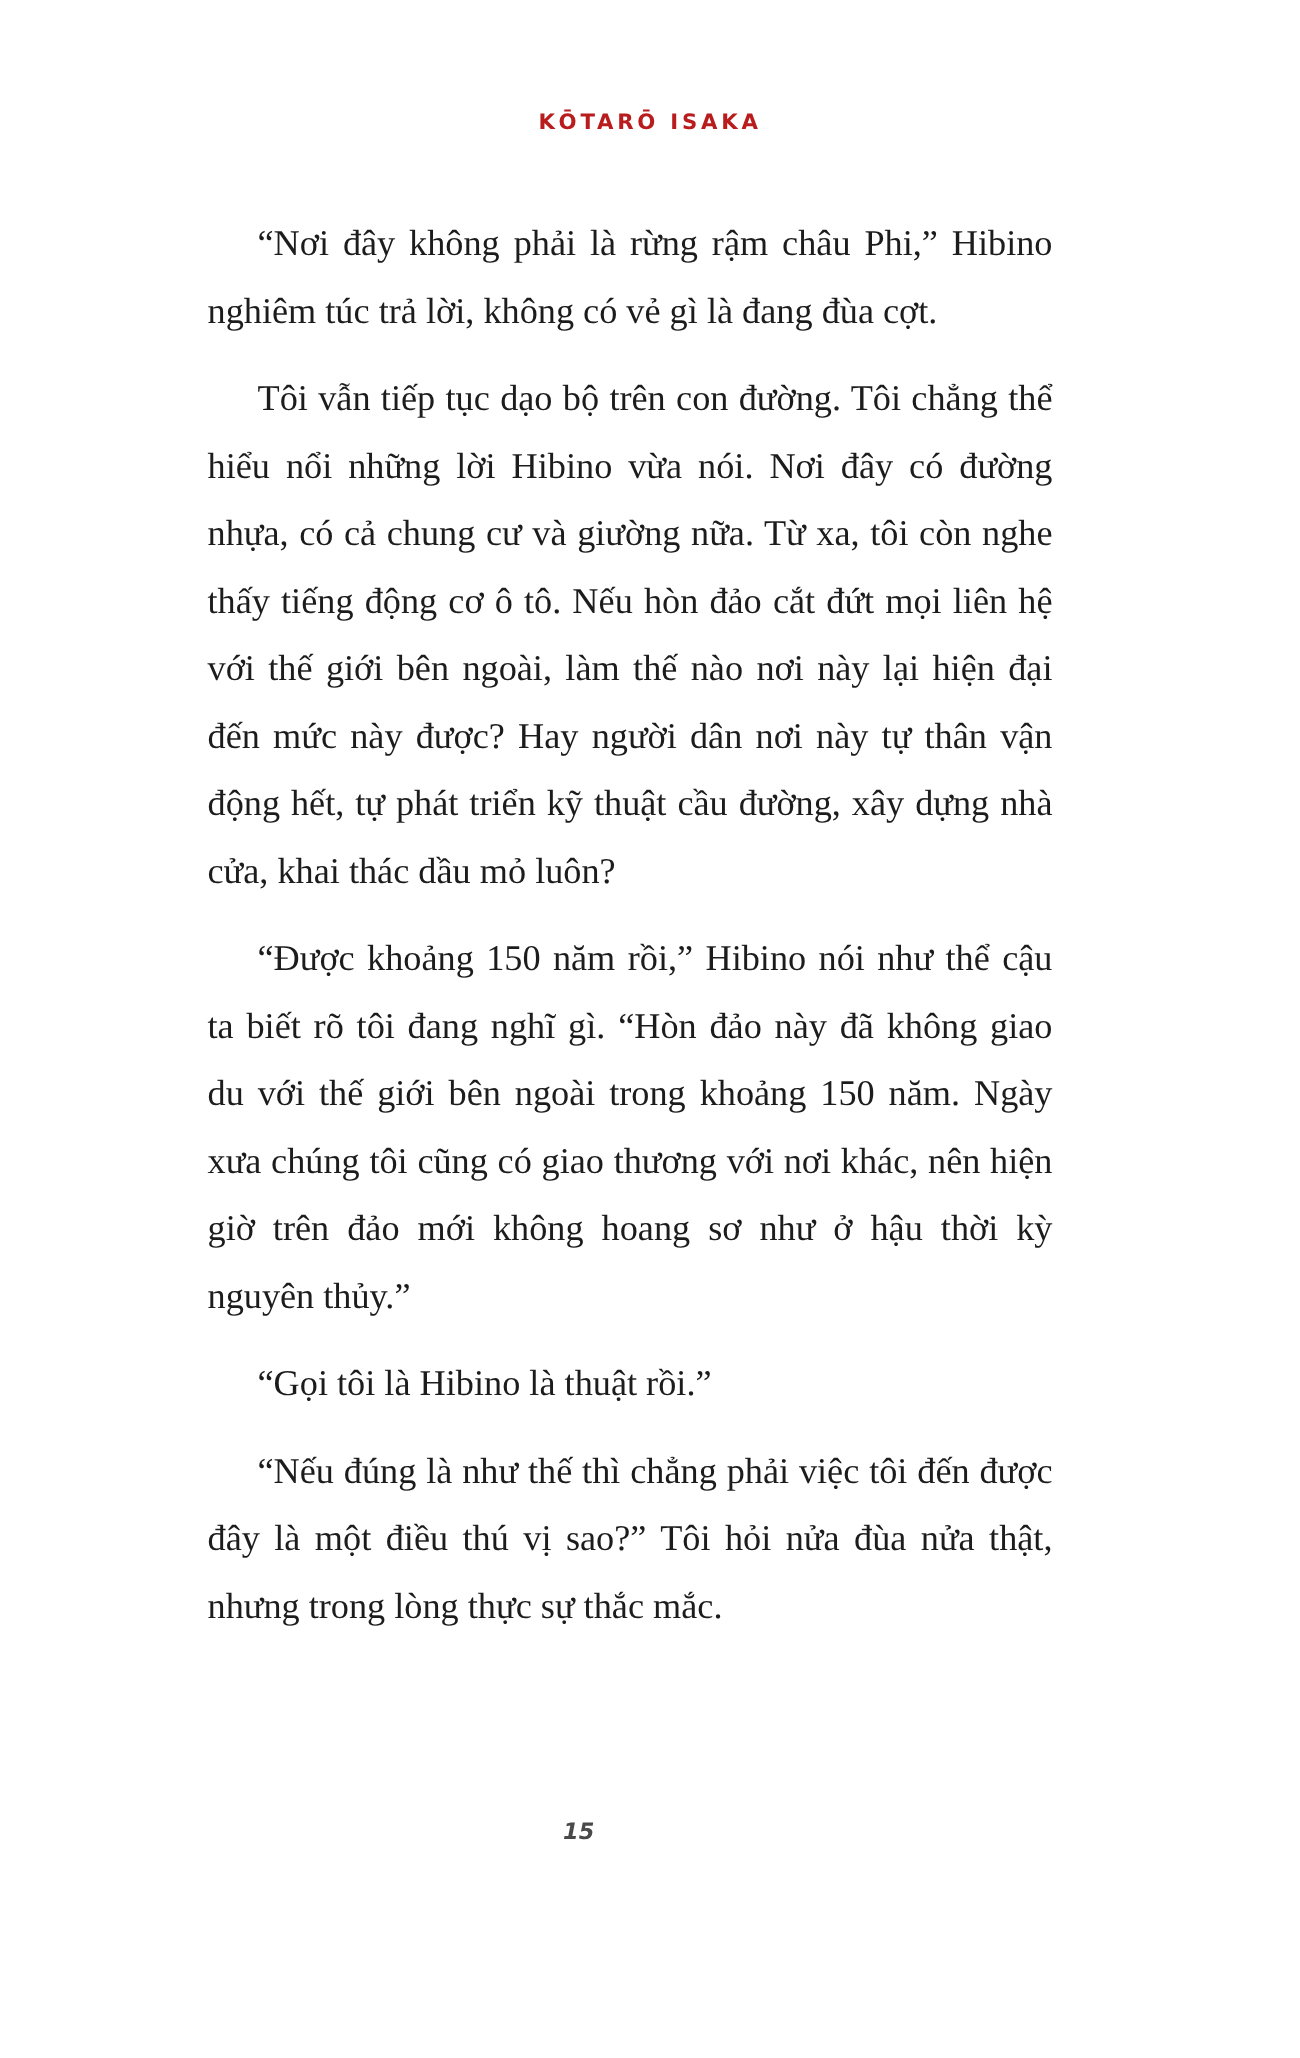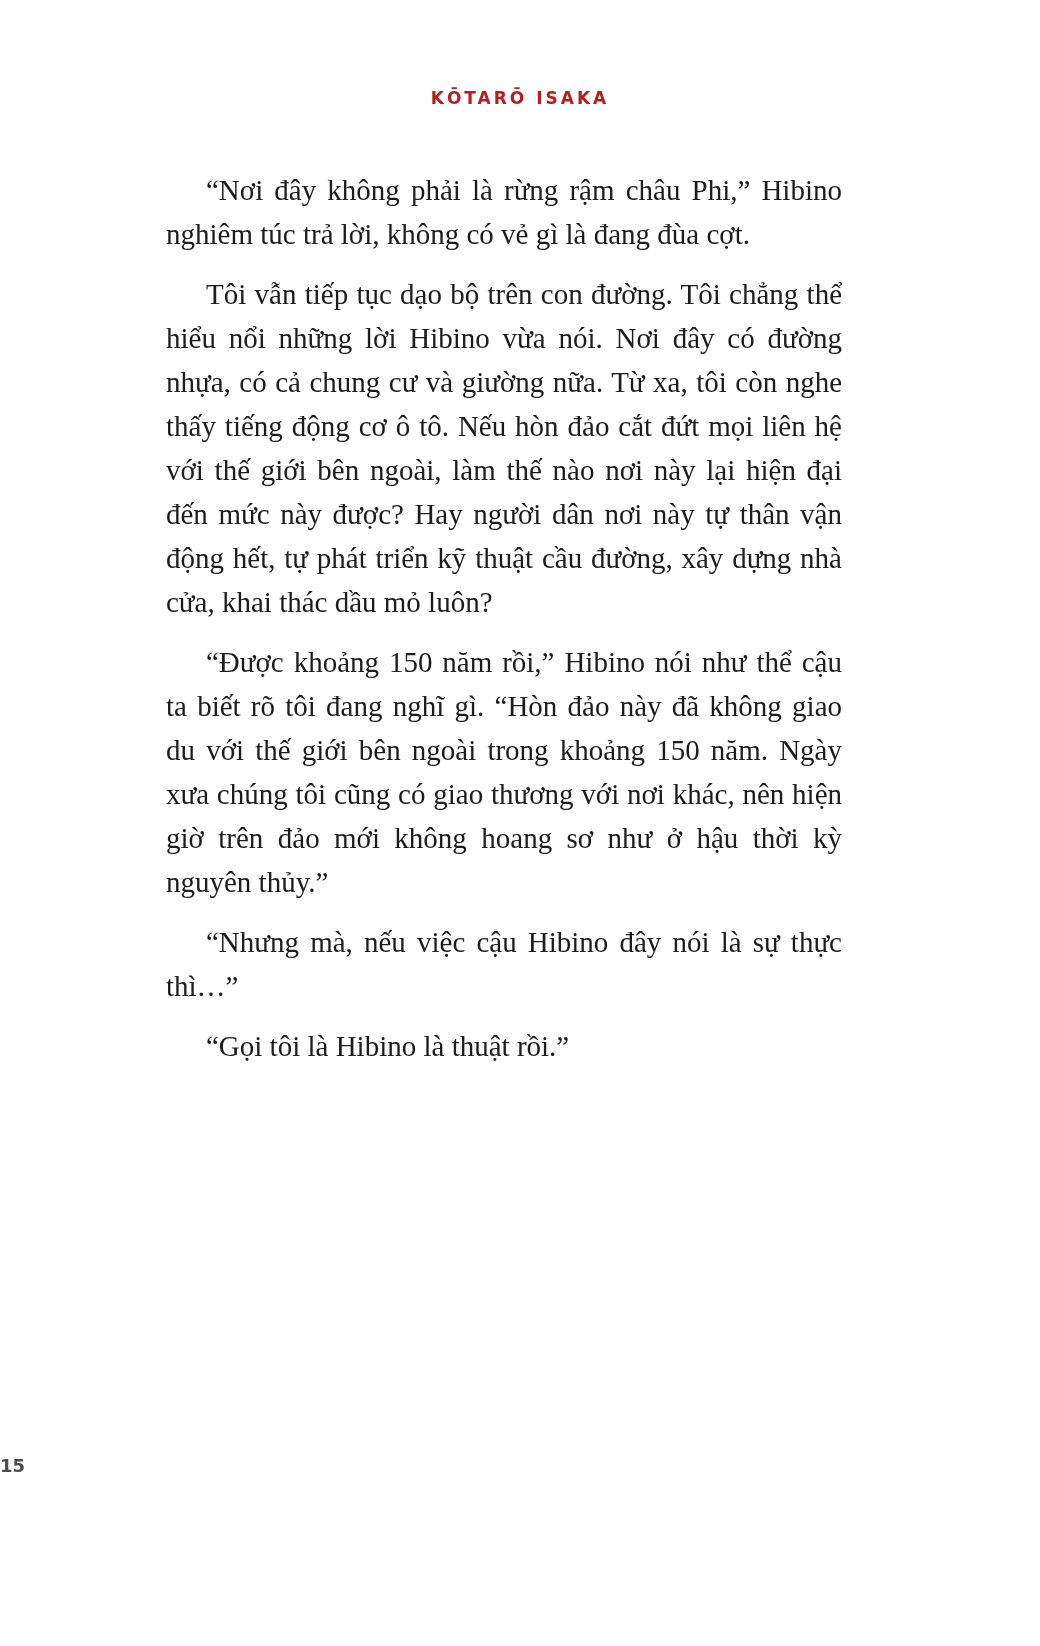--- a/index.html
+++ b/index.html
@@ -26,46 +26,48 @@
       letter-spacing: 3px;
       color: #b91c1c;
     }
     .body-text {
       position: absolute;
       top: 168px;
       left: 166px;
       width: 676px;
       font-family: "Liberation Serif", "DejaVu Serif", serif;
       font-size: 29px;
-      line-height: 44px;
+      line-height: 54px;
       color: #1c1c1c;
     }
     .para {
       margin: 0 0 16px 0;
       text-indent: 40px;
       text-align: justify;
       text-align-last: left;
     }
     .page-number {
       position: absolute;
       top: 1455px;
       left: 0;
       width: 926px;
+      text-align: center;
       font-family: "DejaVu Sans", sans-serif;
       font-weight: bold;
       font-size: 18px;
       color: #4a4a4a;
+      font-style: italic;
     }
   </style>
 </head>
 <body>
 
 <div class="running-header">KŌTARŌ ISAKA</div>
 
 <div class="body-text">
   <p class="para">“Nơi đây không phải là rừng rậm châu Phi,” Hibino nghiêm túc trả lời, không có vẻ gì là đang đùa cợt.</p>
   <p class="para">Tôi vẫn tiếp tục dạo bộ trên con đường. Tôi chẳng thể hiểu nổi những lời Hibino vừa nói. Nơi đây có đường nhựa, có cả chung cư và giường nữa. Từ xa, tôi còn nghe thấy tiếng động cơ ô tô. Nếu hòn đảo cắt đứt mọi liên hệ với thế giới bên ngoài, làm thế nào nơi này lại hiện đại đến mức này được? Hay người dân nơi này tự thân vận động hết, tự phát triển kỹ thuật cầu đường, xây dựng nhà cửa, khai thác dầu mỏ luôn?</p>
   <p class="para">“Được khoảng 150 năm rồi,” Hibino nói như thể cậu ta biết rõ tôi đang nghĩ gì. “Hòn đảo này đã không giao du với thế giới bên ngoài trong khoảng 150 năm. Ngày xưa chúng tôi cũng có giao thương với nơi khác, nên hiện giờ trên đảo mới không hoang sơ như ở hậu thời kỳ nguyên thủy.”</p>
-  <p class="para">“Nhưng mà, nếu việc cậu Hibino đây nói là sự thực thì…”</p>
   <p class="para">“Gọi tôi là Hibino là thuật rồi.”</p>
+  <p class="para">“Nếu đúng là như thế thì chẳng phải việc tôi đến được đây là một điều thú vị sao?” Tôi hỏi nửa đùa nửa thật, nhưng trong lòng thực sự thắc mắc.</p>
 </div>
 
 <div class="page-number">15</div>
 
 </body></html>

